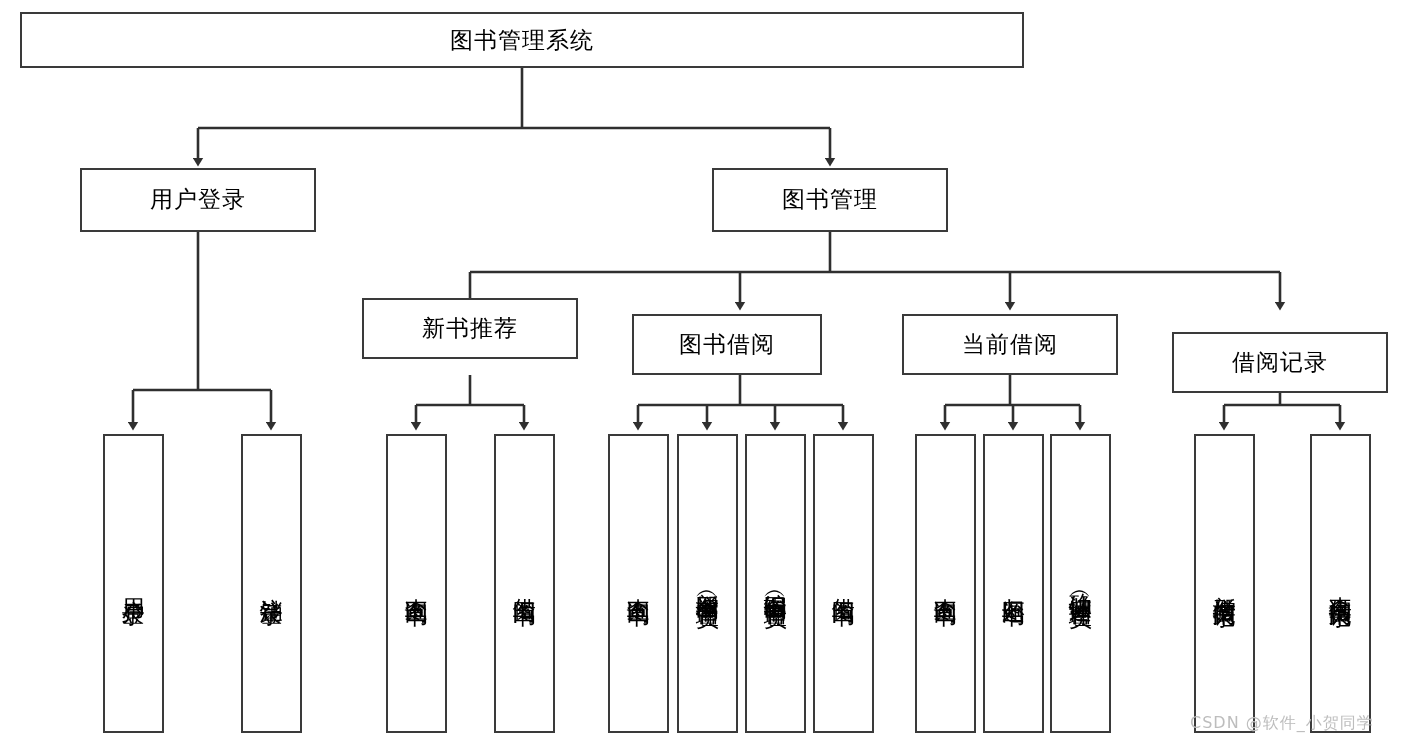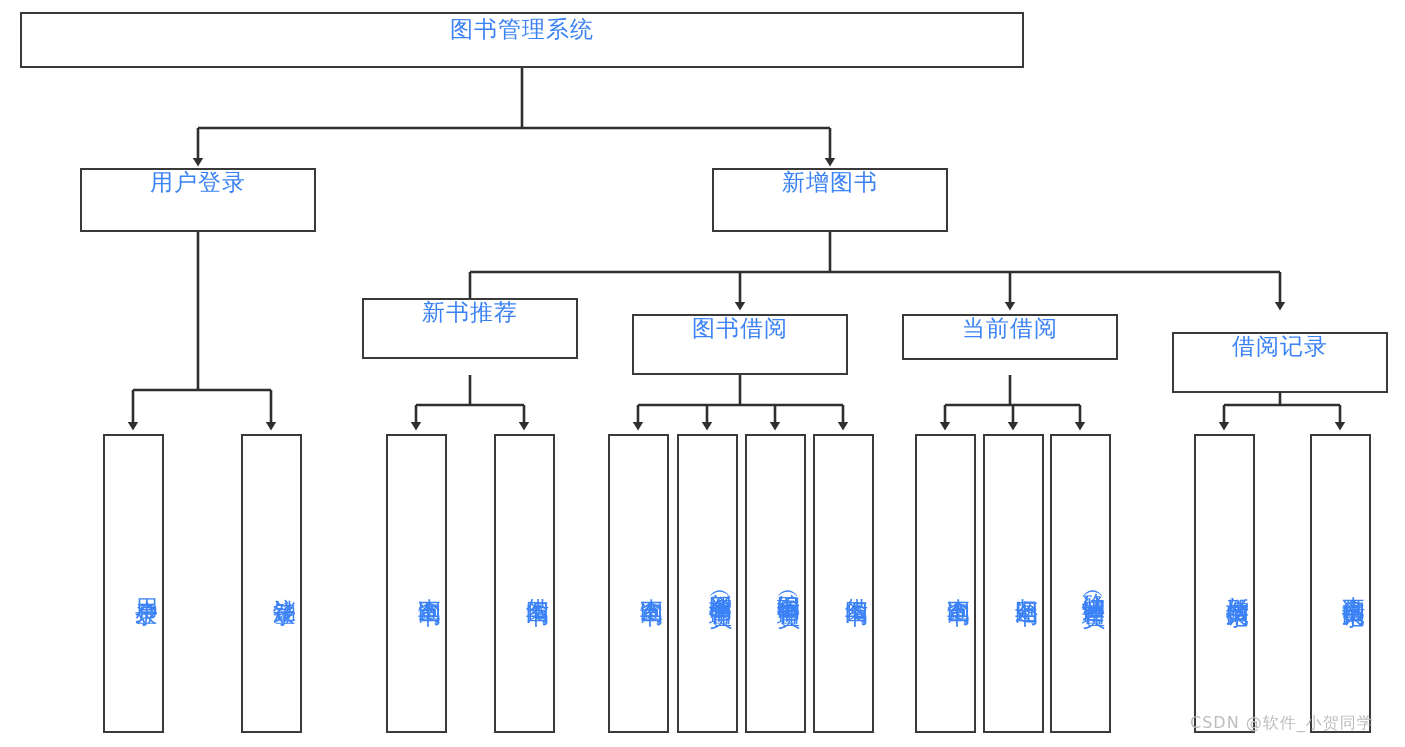--- a/index.html
+++ b/index.html
@@ -23,22 +23,23 @@
     top: 0;
     width: 1405px;
     height: 747px;
   }
   .node {
     position: absolute;
     box-sizing: border-box;
     background: #ffffff;
     border: 2px solid #3a3a3a;
     display: flex;
+    align-items: center;
     justify-content: center;
-    color: #3b82f6;
+    color: #000000;
   }
   .node-h {
     font-size: 23px;
     letter-spacing: 1px;
     line-height: 1.1;
     white-space: nowrap;
   }
   .node-root {
     font-size: 23px;
     letter-spacing: 1px;
@@ -119,30 +120,30 @@
   </svg>
 
   <div class="node node-root" style="left:20px; top:12px; width:1004px; height:56px;">
     <span>图书管理系统</span>
   </div>
 
   <div class="node node-h" style="left:80px; top:168px; width:236px; height:64px;">
     <span>用户登录</span>
   </div>
   <div class="node node-h" style="left:712px; top:168px; width:236px; height:64px;">
-    <span>新增图书</span>
+    <span>图书管理</span>
   </div>
 
   <div class="node node-h" style="left:362px; top:298px; width:216px; height:61px;">
     <span>新书推荐</span>
   </div>
-  <div class="node node-h" style="left:632px; top:314px; width:216px; height:61px;">
+  <div class="node node-h" style="left:632px; top:314px; width:190px; height:61px;">
     <span>图书借阅</span>
   </div>
-  <div class="node node-h" style="left:902px; top:314px; width:216px; height:46px;">
+  <div class="node node-h" style="left:902px; top:314px; width:216px; height:61px;">
     <span>当前借阅</span>
   </div>
   <div class="node node-h" style="left:1172px; top:332px; width:216px; height:61px;">
     <span>借阅记录</span>
   </div>
 
   <div class="node node-v" style="left:103px; top:434px; width:61px; height:299px;">
     <span>用户登录</span>
   </div>
   <div class="node node-v" style="left:241px; top:434px; width:61px; height:299px;">

